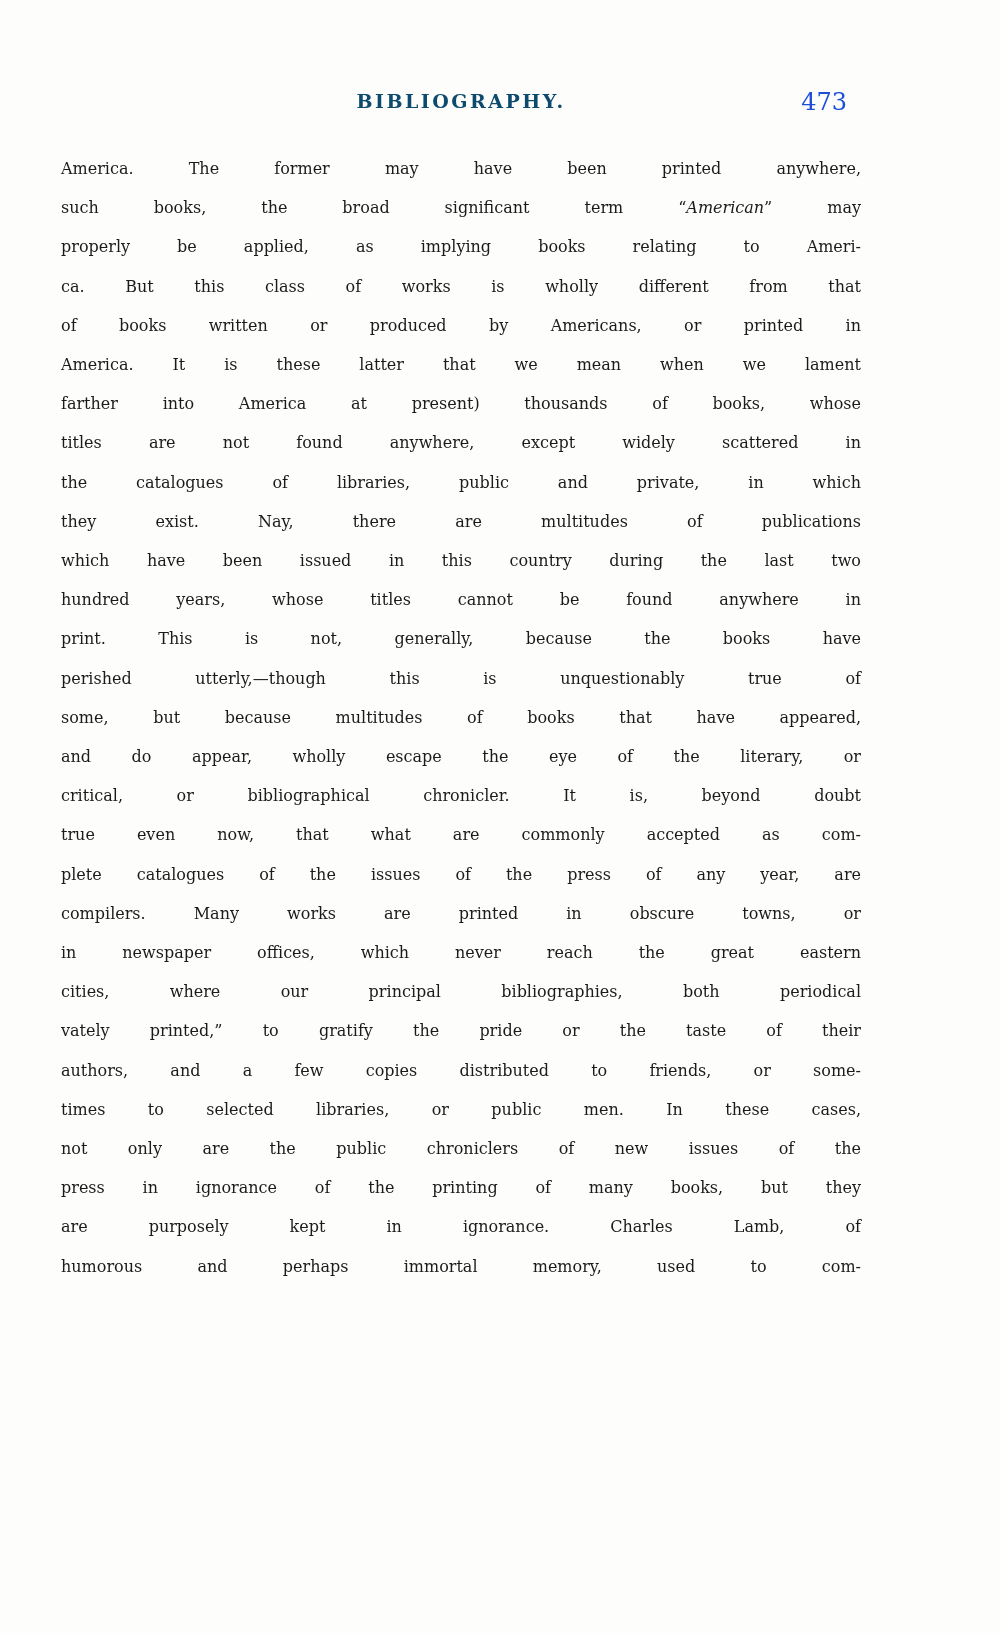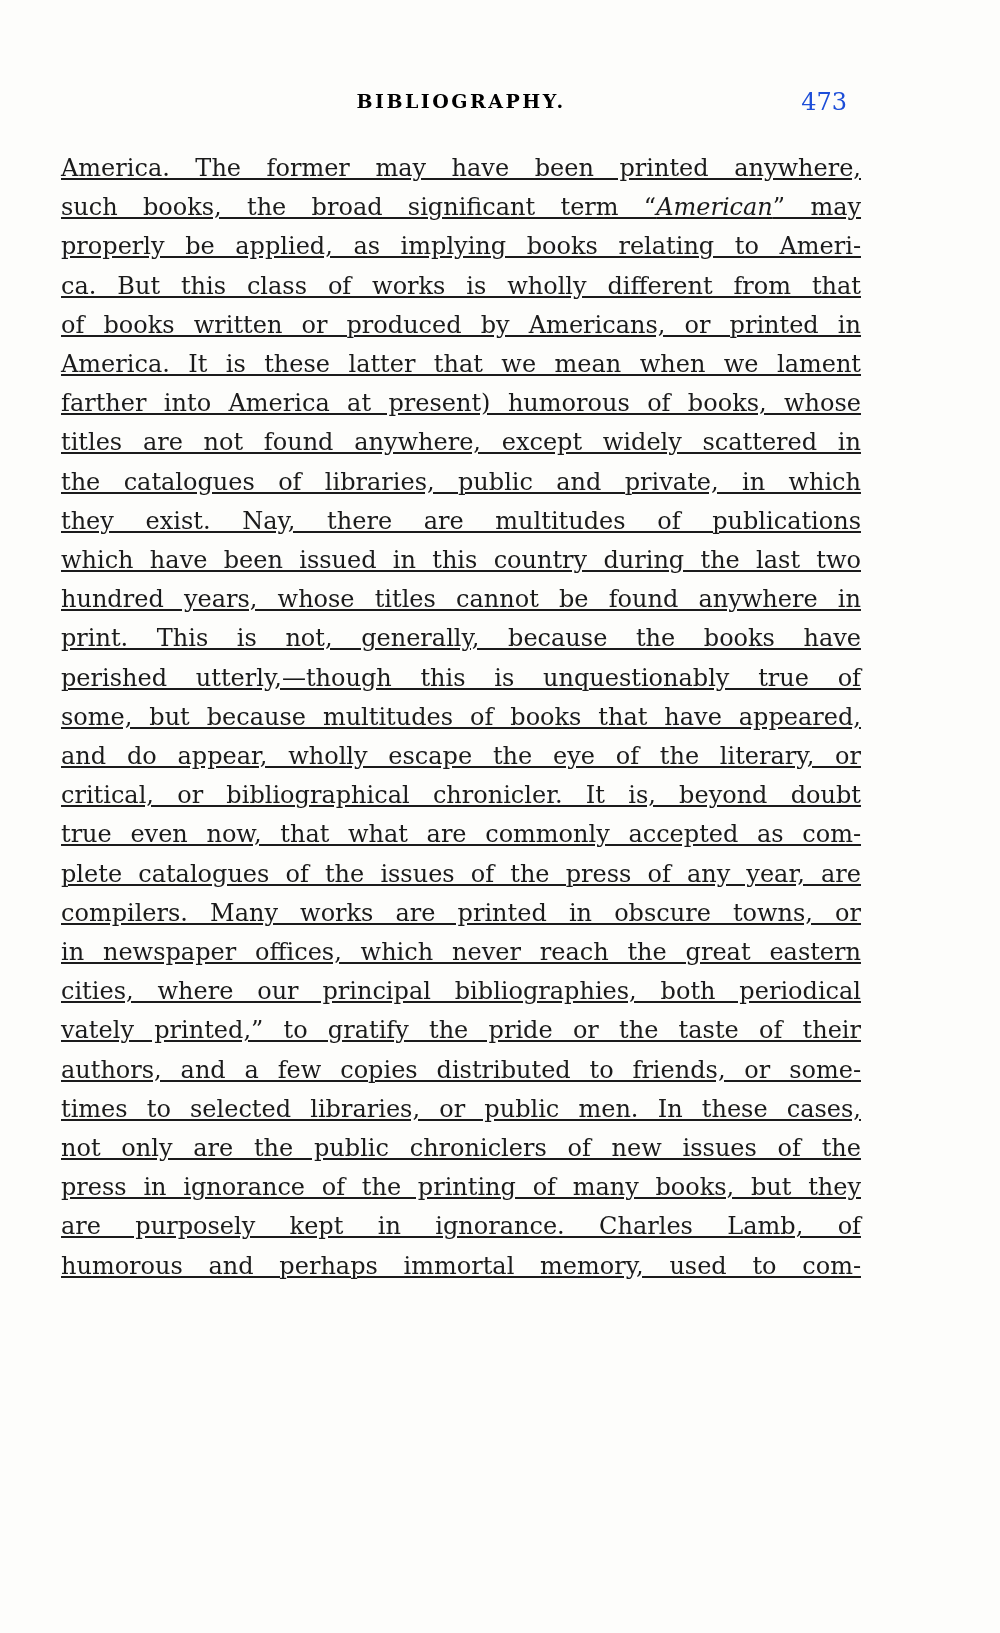--- a/index.html
+++ b/index.html
@@ -27,35 +27,34 @@
     height: 26px;
   }
   .running-title {
     position: absolute;
     left: 0;
     right: 0;
     text-align: center;
     font-weight: bold;
     font-size: 19px;
     letter-spacing: 2.5px;
-    color: #000000;
+    color: #0c4a6e;
   }
   .page-number {
     position: absolute;
     right: 14px;
     top: -2px;
     font-size: 24px;
     color: #1d4ed8;
   }
   .body-text {
     margin-top: 33px;
-    font-size: 24px;
+    font-size: 16px;
     line-height: 39.2px;
     color: #1b1b1b;
-    text-decoration: underline;
   }
   .line {
     text-align: justify;
     text-align-last: justify;
     white-space: normal;
     word-spacing: 1px;
   }
   .italic { font-style: italic; }
 </style>
 </head>
@@ -69,21 +68,21 @@
       <div class="page-number">473</div>
     </div>
 
     <div class="body-text">
         <div class="line">America.  The former may have been printed anywhere,</div>
         <div class="line"><span>such books, the broad significant term “</span><span class="italic">American</span><span>” may</span></div>
         <div class="line">properly be applied, as implying books relating to Ameri-</div>
         <div class="line">ca.  But this class of works is wholly different from that</div>
         <div class="line">of books written or produced by Americans, or printed in</div>
         <div class="line">America.  It is these latter that we mean when we lament</div>
-        <div class="line">farther into America at present) humorous of books, whose</div>
+        <div class="line">farther into America at present) thousands of books, whose</div>
         <div class="line">titles are not found anywhere, except widely scattered in</div>
         <div class="line">the catalogues of libraries, public and private, in which</div>
         <div class="line">they exist.  Nay, there are multitudes of publications</div>
         <div class="line">which have been issued in this country during the last two</div>
         <div class="line">hundred years, whose titles cannot be found anywhere in</div>
         <div class="line">print.  This is not, generally, because the books have</div>
         <div class="line">perished utterly,—though this is unquestionably true of</div>
         <div class="line">some, but because multitudes of books that have appeared,</div>
         <div class="line">and do appear, wholly escape the eye of the literary, or</div>
         <div class="line">critical, or bibliographical chronicler.  It is, beyond doubt</div>

